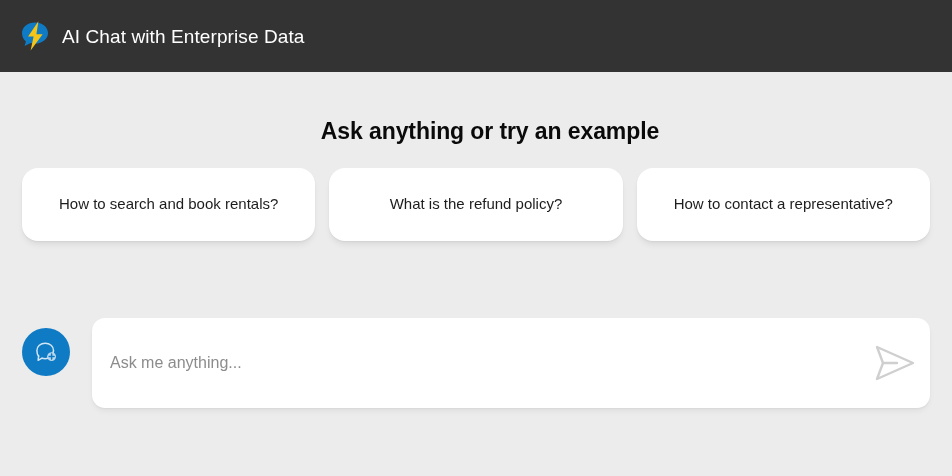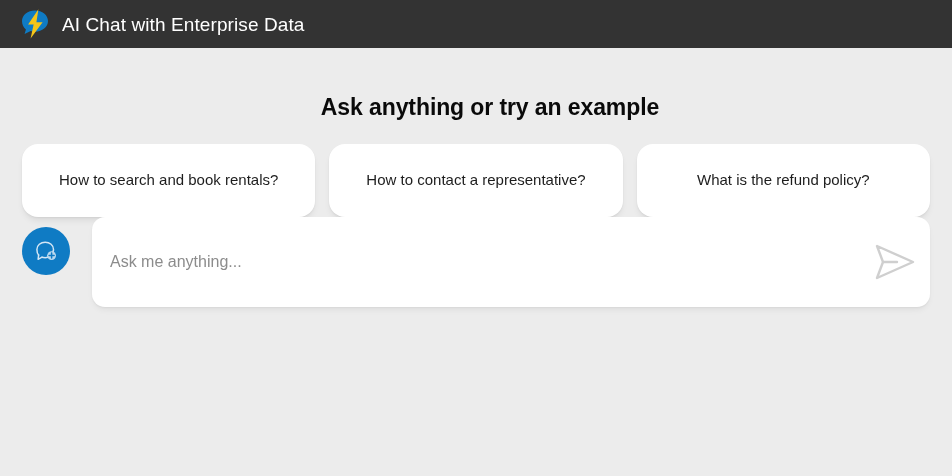--- a/index.html
+++ b/index.html
@@ -9,21 +9,21 @@
   body {
     width: 952px;
     height: 476px;
     background: #ececec;
     font-family: "Liberation Sans", sans-serif;
     overflow: hidden;
   }
 
   
   .app-header {
-    height: 48px;
+    height: 72px;
     background: #333333;
     display: flex;
     align-items: center;
     padding-left: 16px;
     box-sizing: border-box;
   }
   .logo-mark {
     width: 38px;
     height: 38px;
     flex: 0 0 38px;
@@ -83,20 +83,21 @@
     font-size: 15px;
     color: #1d1d1d;
     line-height: 1.25;
   }
 
   
   .composer {
     display: flex;
     align-items: flex-start;
     padding: 0 22px;
+    margin-top: 77px;
     box-sizing: border-box;
   }
   .new-chat-button {
     width: 48px;
     height: 48px;
     flex: 0 0 48px;
     border-radius: 50%;
     background: #0f7bc4;
     display: flex;
     align-items: center;
@@ -167,24 +168,24 @@
 
 <div class="main">
 
   <h1 class="examples-heading">Ask anything or try an example</h1>
 
   <div class="examples-row">
     <div class="example-card">
       <span class="example-card-label">How to search and book rentals?</span>
     </div>
     <div class="example-card">
+      <span class="example-card-label">What is the refund policy?</span>
+    </div>
+    <div class="example-card">
       <span class="example-card-label">How to contact a representative?</span>
-    </div>
-    <div class="example-card">
-      <span class="example-card-label">What is the refund policy?</span>
     </div>
   </div>
 
   <div class="composer">
 
     <button class="new-chat-button">
       <span>
         <svg width="26" height="26" viewBox="0 0 26 26" aria-hidden="true">
           <path d="M12.2 4.2c4.6 0 8.3 3.2 8.3 7.2 0 0.5-0.06 1-0.17 1.45
                    M5.6 17.1C4.5 15.8 3.9 14.2 3.9 11.4c0-4 3.7-7.2 8.3-7.2" fill="none" stroke="#d3e6f5" stroke-width="1.5" stroke-linecap="round"></path>

